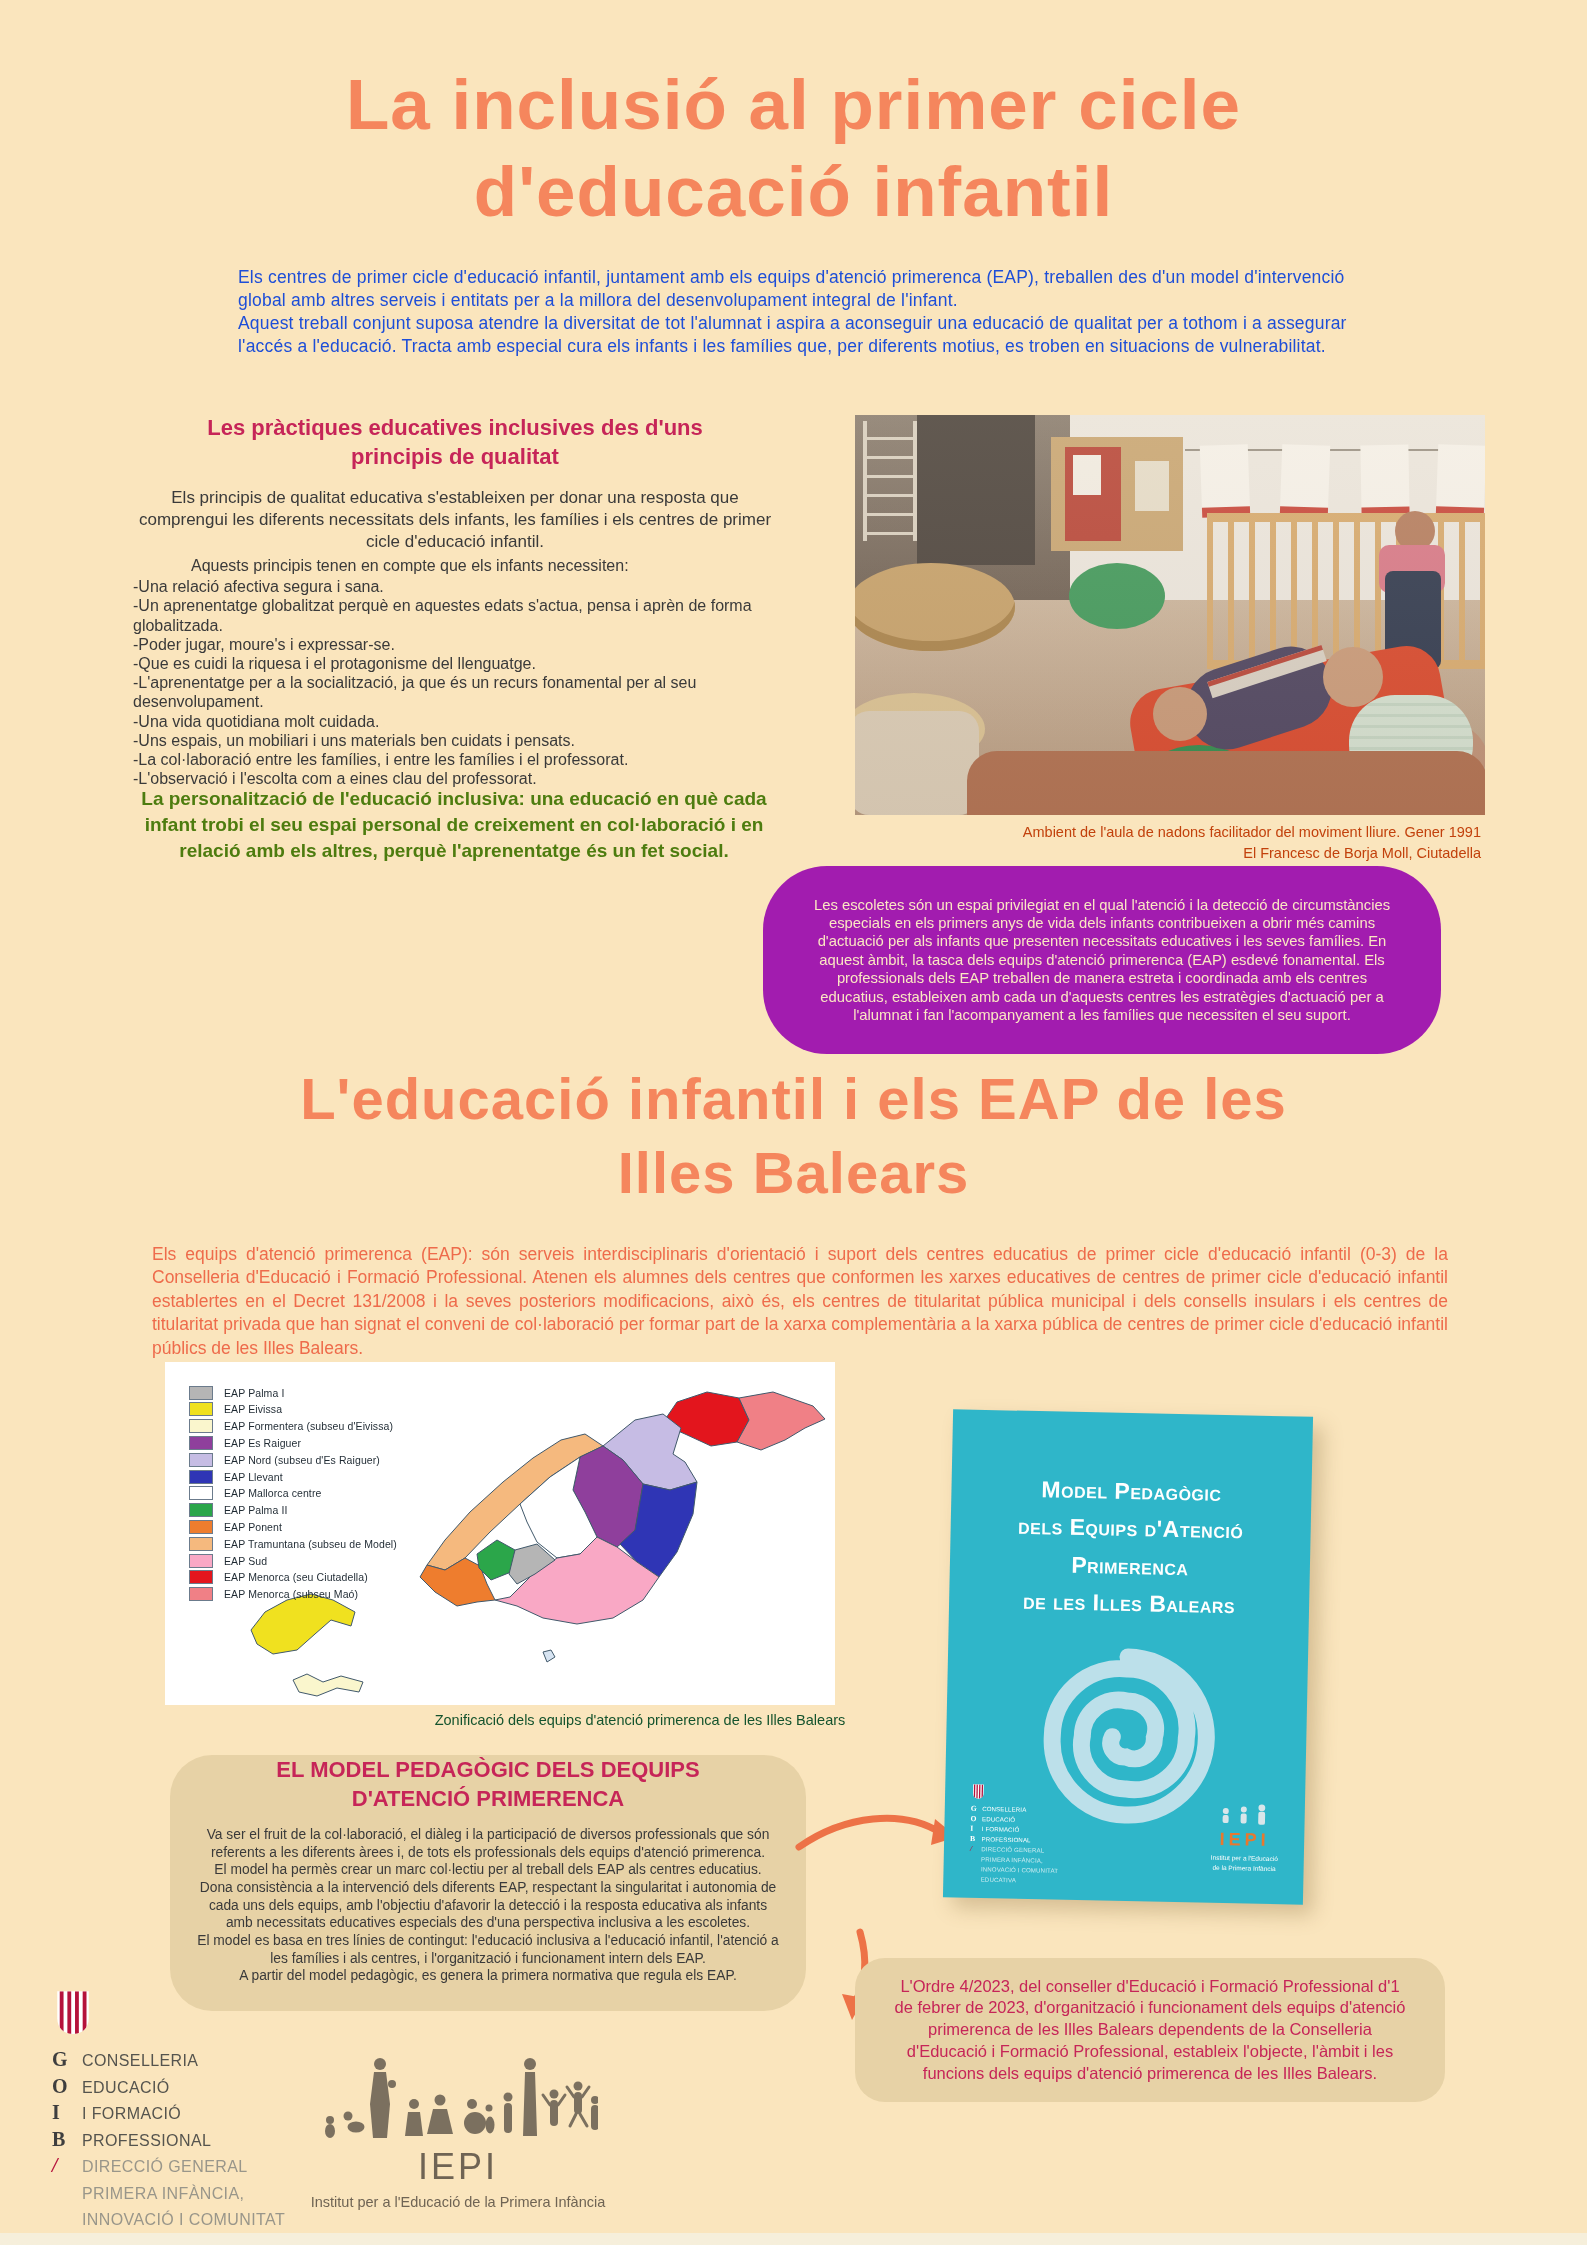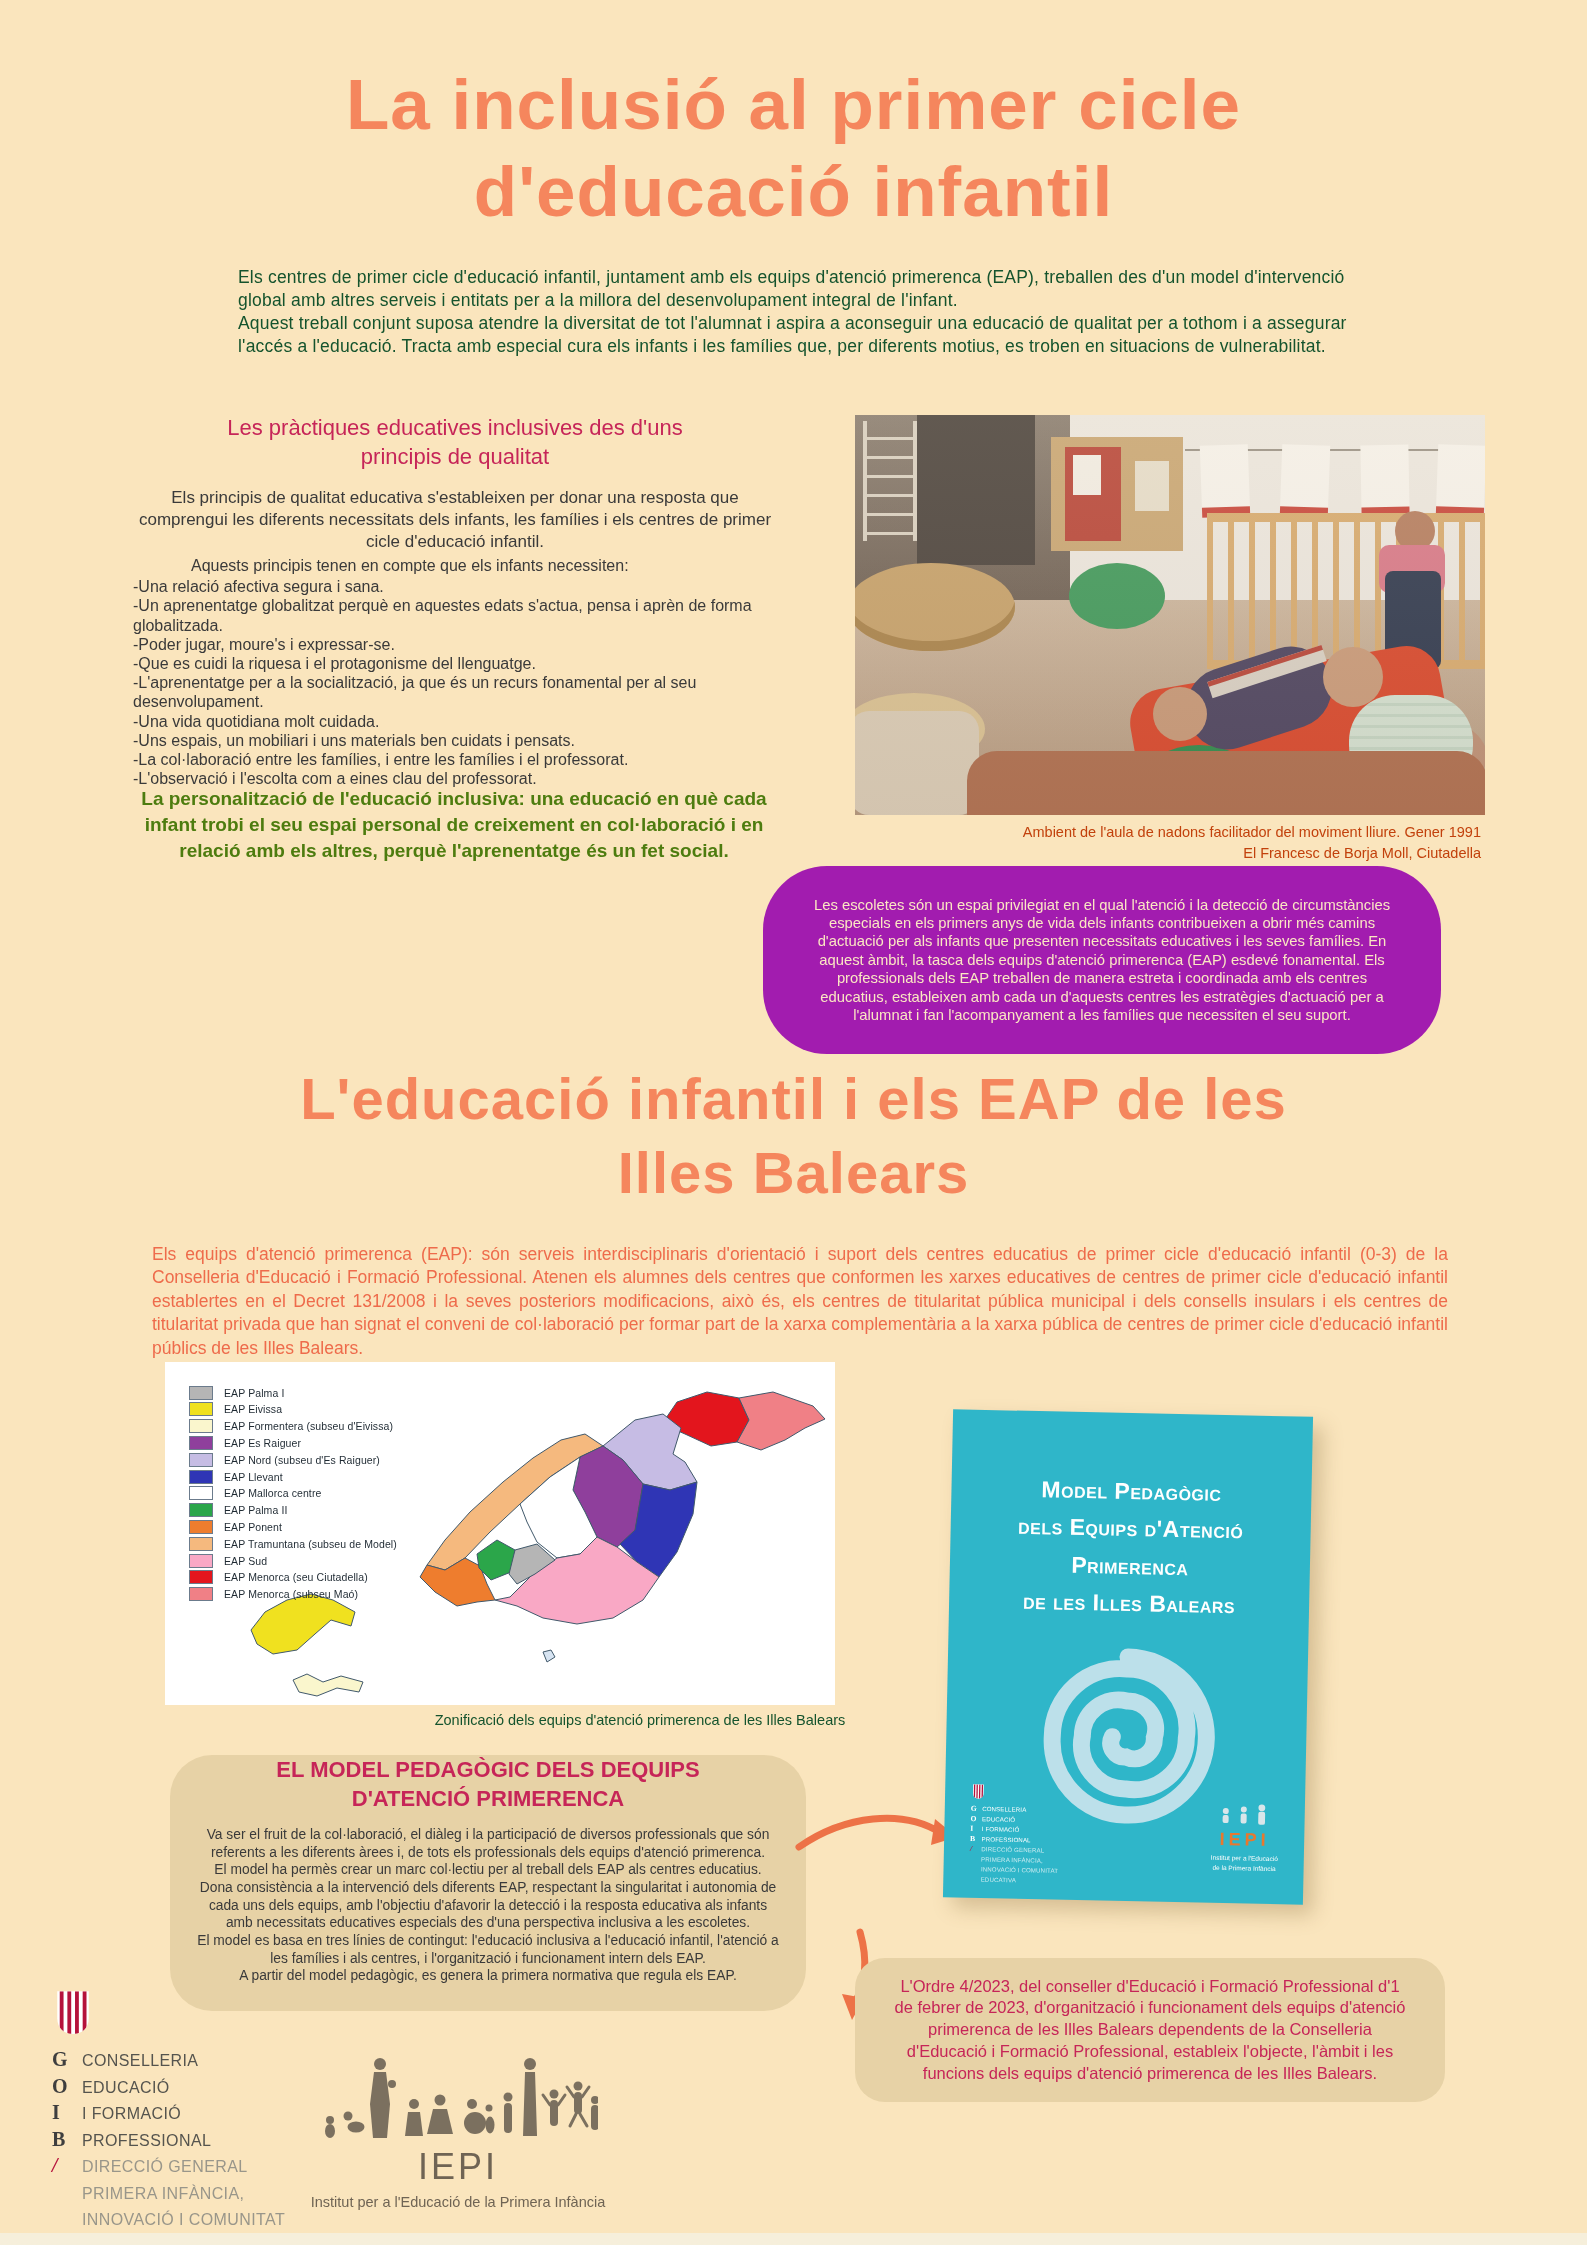--- a/index.html
+++ b/index.html
@@ -7,28 +7,28 @@
           font-family:"Liberation Sans",sans-serif;overflow:hidden;margin:0 auto;}
   .abs{position:absolute;}
   .pre{white-space:pre-line;}
 
   
   .main-title{left:0;right:0;top:62px;text-align:center;color:#F5865D;
               font-weight:800;font-size:71px;line-height:1.22;letter-spacing:1px;}
   .title2{left:0;right:0;top:1062px;text-align:center;color:#F5865D;
           font-weight:800;font-size:58px;line-height:1.28;letter-spacing:1px;}
 
-  .intro{left:238px;top:266px;width:1120px;color:#14532d;font-size:17.5px;
+  .intro{left:238px;top:266px;width:1120px;color:#1d4ed8;font-size:17.5px;
          line-height:1.32;letter-spacing:.2px;}
   .para2{left:152px;top:1243px;width:1296px;color:#EE6B4B;font-size:17.5px;
          line-height:1.34;text-align:justify;}
 
   
   .sq-heading{left:120px;top:414px;width:670px;text-align:center;color:#C62558;
-              font-weight:normal;font-size:22px;line-height:1.3;}
+              font-weight:bold;font-size:22px;line-height:1.3;}
   .sq-para{left:130px;top:487px;width:650px;text-align:center;color:#3A3A3A;
            font-size:17px;line-height:1.3;}
   .sq-list{left:133px;top:556px;width:668px;color:#3A3A3A;font-size:16px;line-height:1.2;}
   .sq-list-intro{text-indent:58px;margin-bottom:2px;}
   .sq-item{margin:0;}
   .sq-highlight{left:118px;top:786px;width:672px;text-align:center;color:#4d7c0f;
                 font-weight:bold;font-size:19px;line-height:1.38;}
 
   
   .photo{left:855px;top:415px;width:630px;height:400px;overflow:hidden;background:#D9D5CE;}

